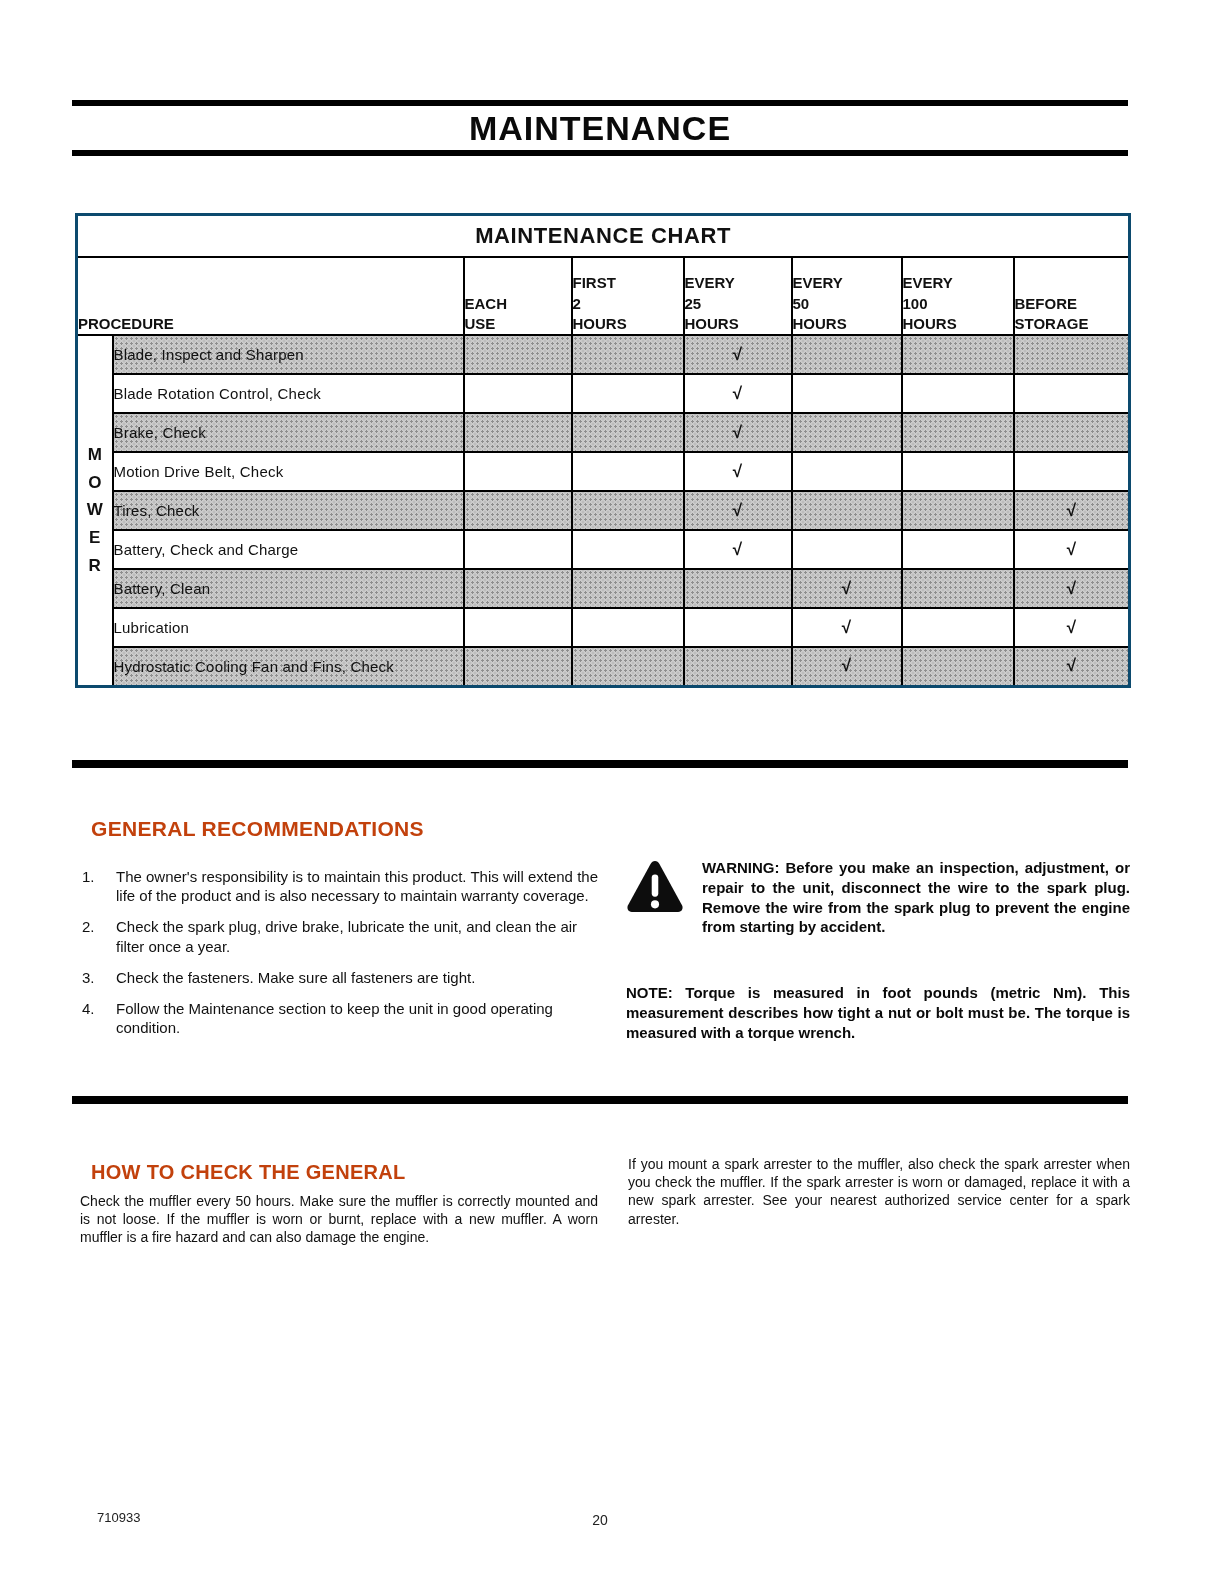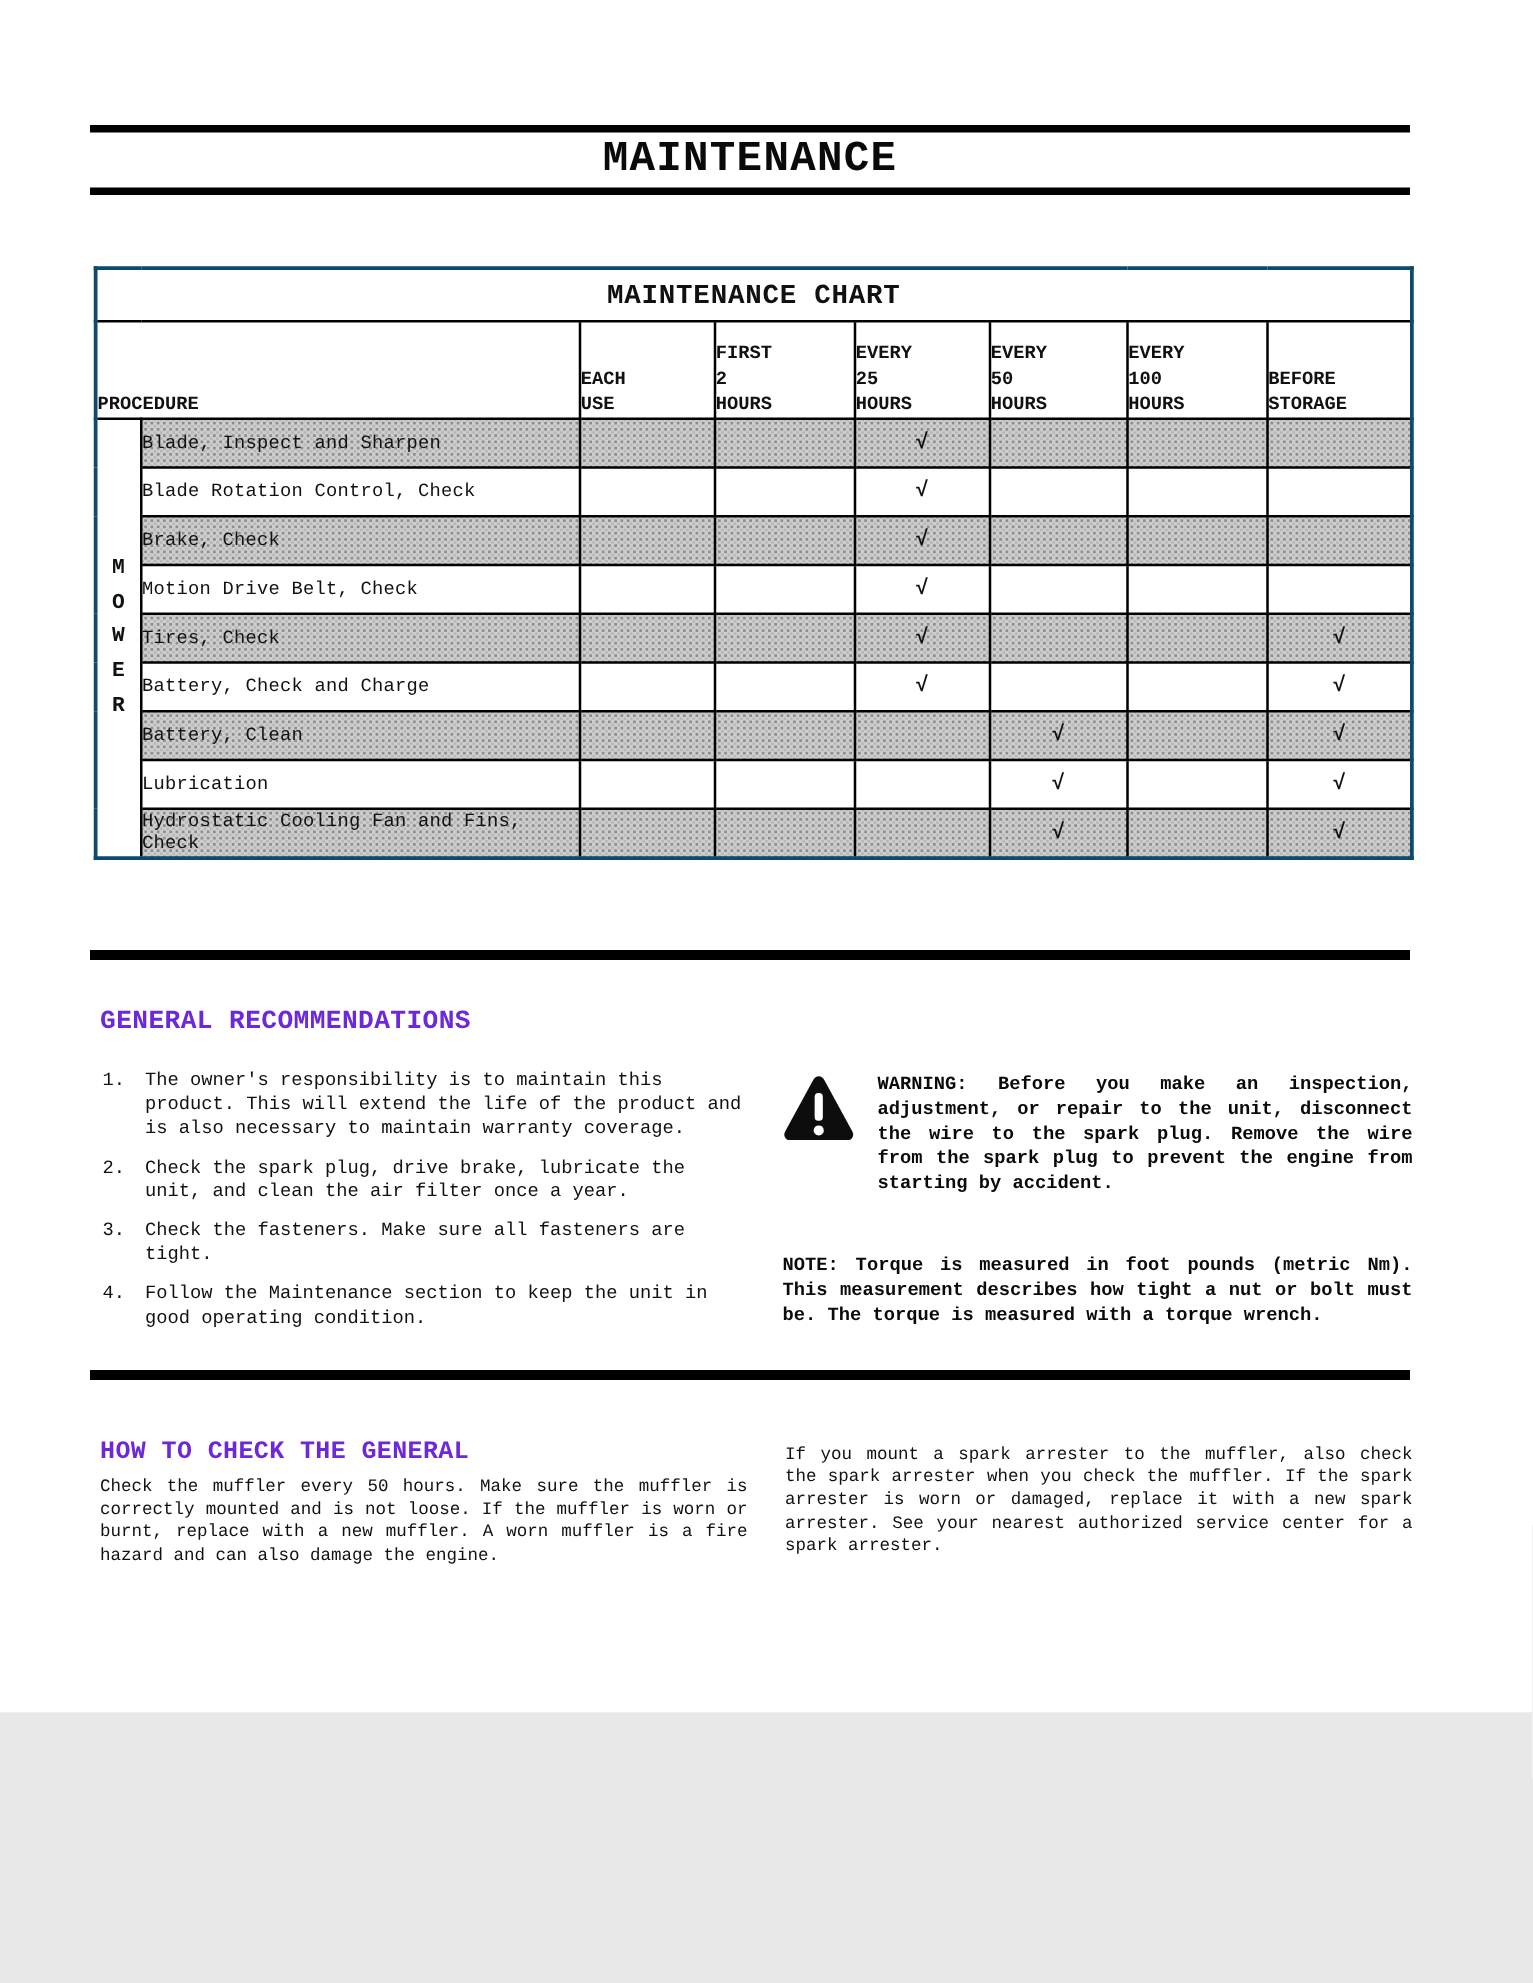--- a/index.html
+++ b/index.html
@@ -1,21 +1,21 @@
 <!DOCTYPE html>
 <html><head>
 <meta charset="utf-8">
 <style>
   html,body { margin:0; padding:0; background:#e8e8e8; }
   .page {
     position:relative;
-    width:1226px; height:1370px;
+    width:1226px; height:1586px;
     margin:0 auto;
     background:#ffffff;
-    font-family:Liberation Mono, monospace;
+    font-family:Liberation Sans, sans-serif;
     color:#111;
     overflow:hidden;
   }
   .rule { background:#000; }
   .title-block { position:absolute; top:100px; left:72px; width:1056px; }
   .title-rule { height:6px; }
   .page-title {
     text-align:center; font-size:34px; font-weight:bold;
     letter-spacing:1px; line-height:44px; color:#0a0a0a;
   }
@@ -51,21 +51,21 @@
   }
   
   .rule-mid { position:absolute; left:72px; width:1056px; height:8px; background:#000; }
   .rule-2 { top:760px; }
   .rule-3 { top:1096px; }
 
   .two-col { position:absolute; display:flex; }
   .recs { top:806px; left:80px; width:1050px; gap:26px; }
   .col-left { width:520px; flex:none; }
   .col-right { width:504px; flex:none; }
-  h2.sec-heading { margin:0; font-size:21px; font-weight:bold; letter-spacing:0.3px; color:#6d28d9; }
+  h2.sec-heading { margin:11px; font-size:21px; font-weight:bold; letter-spacing:0.3px; color:#c2410c; }
   .recs h2.sec-heading { margin-bottom:26px; }
   .list-item { display:flex; margin-bottom:12px; font-size:15px; line-height:1.28; }
   .list-item .num { width:34px; flex:none; padding-left:2px; }
   .list-item .txt { flex:1; }
 
   .warn-wrap { padding-top:52px; }
   .warn-row { display:flex; gap:18px; align-items:flex-start; }
   .warn-icon { flex:none; margin-top:2px; }
   .warn-text, .note-text {
     font-size:15px; font-weight:bold; line-height:1.32;

